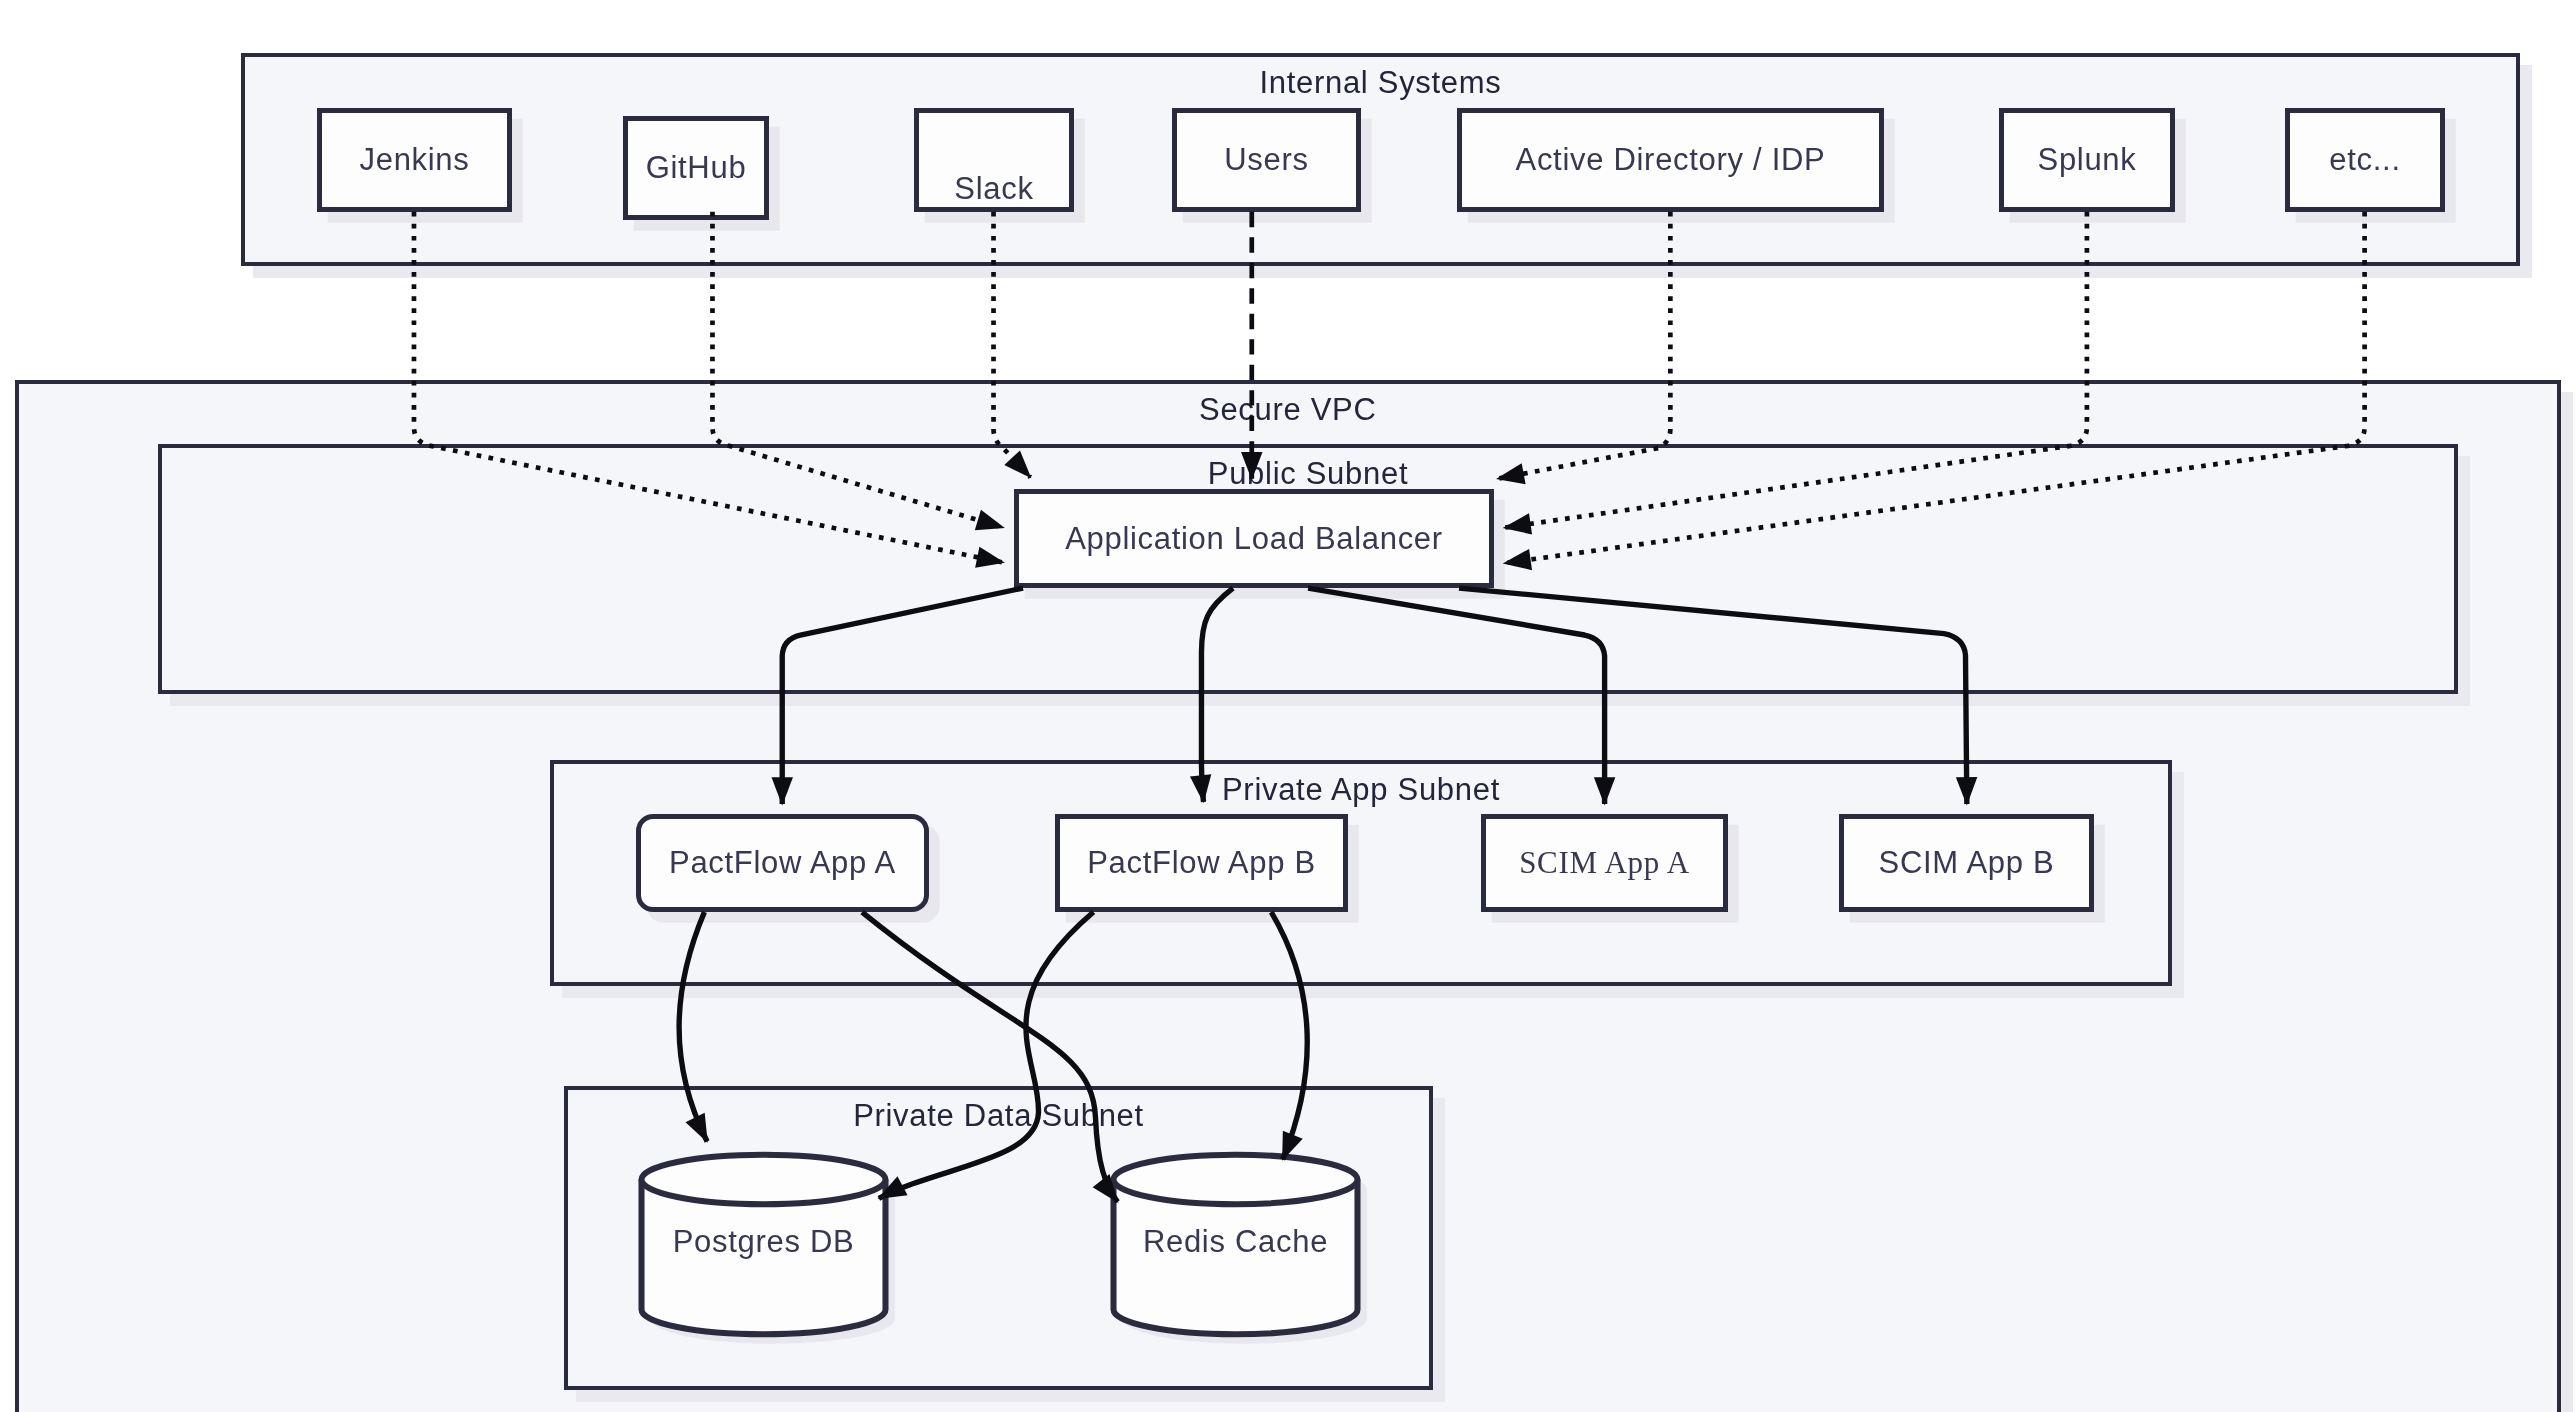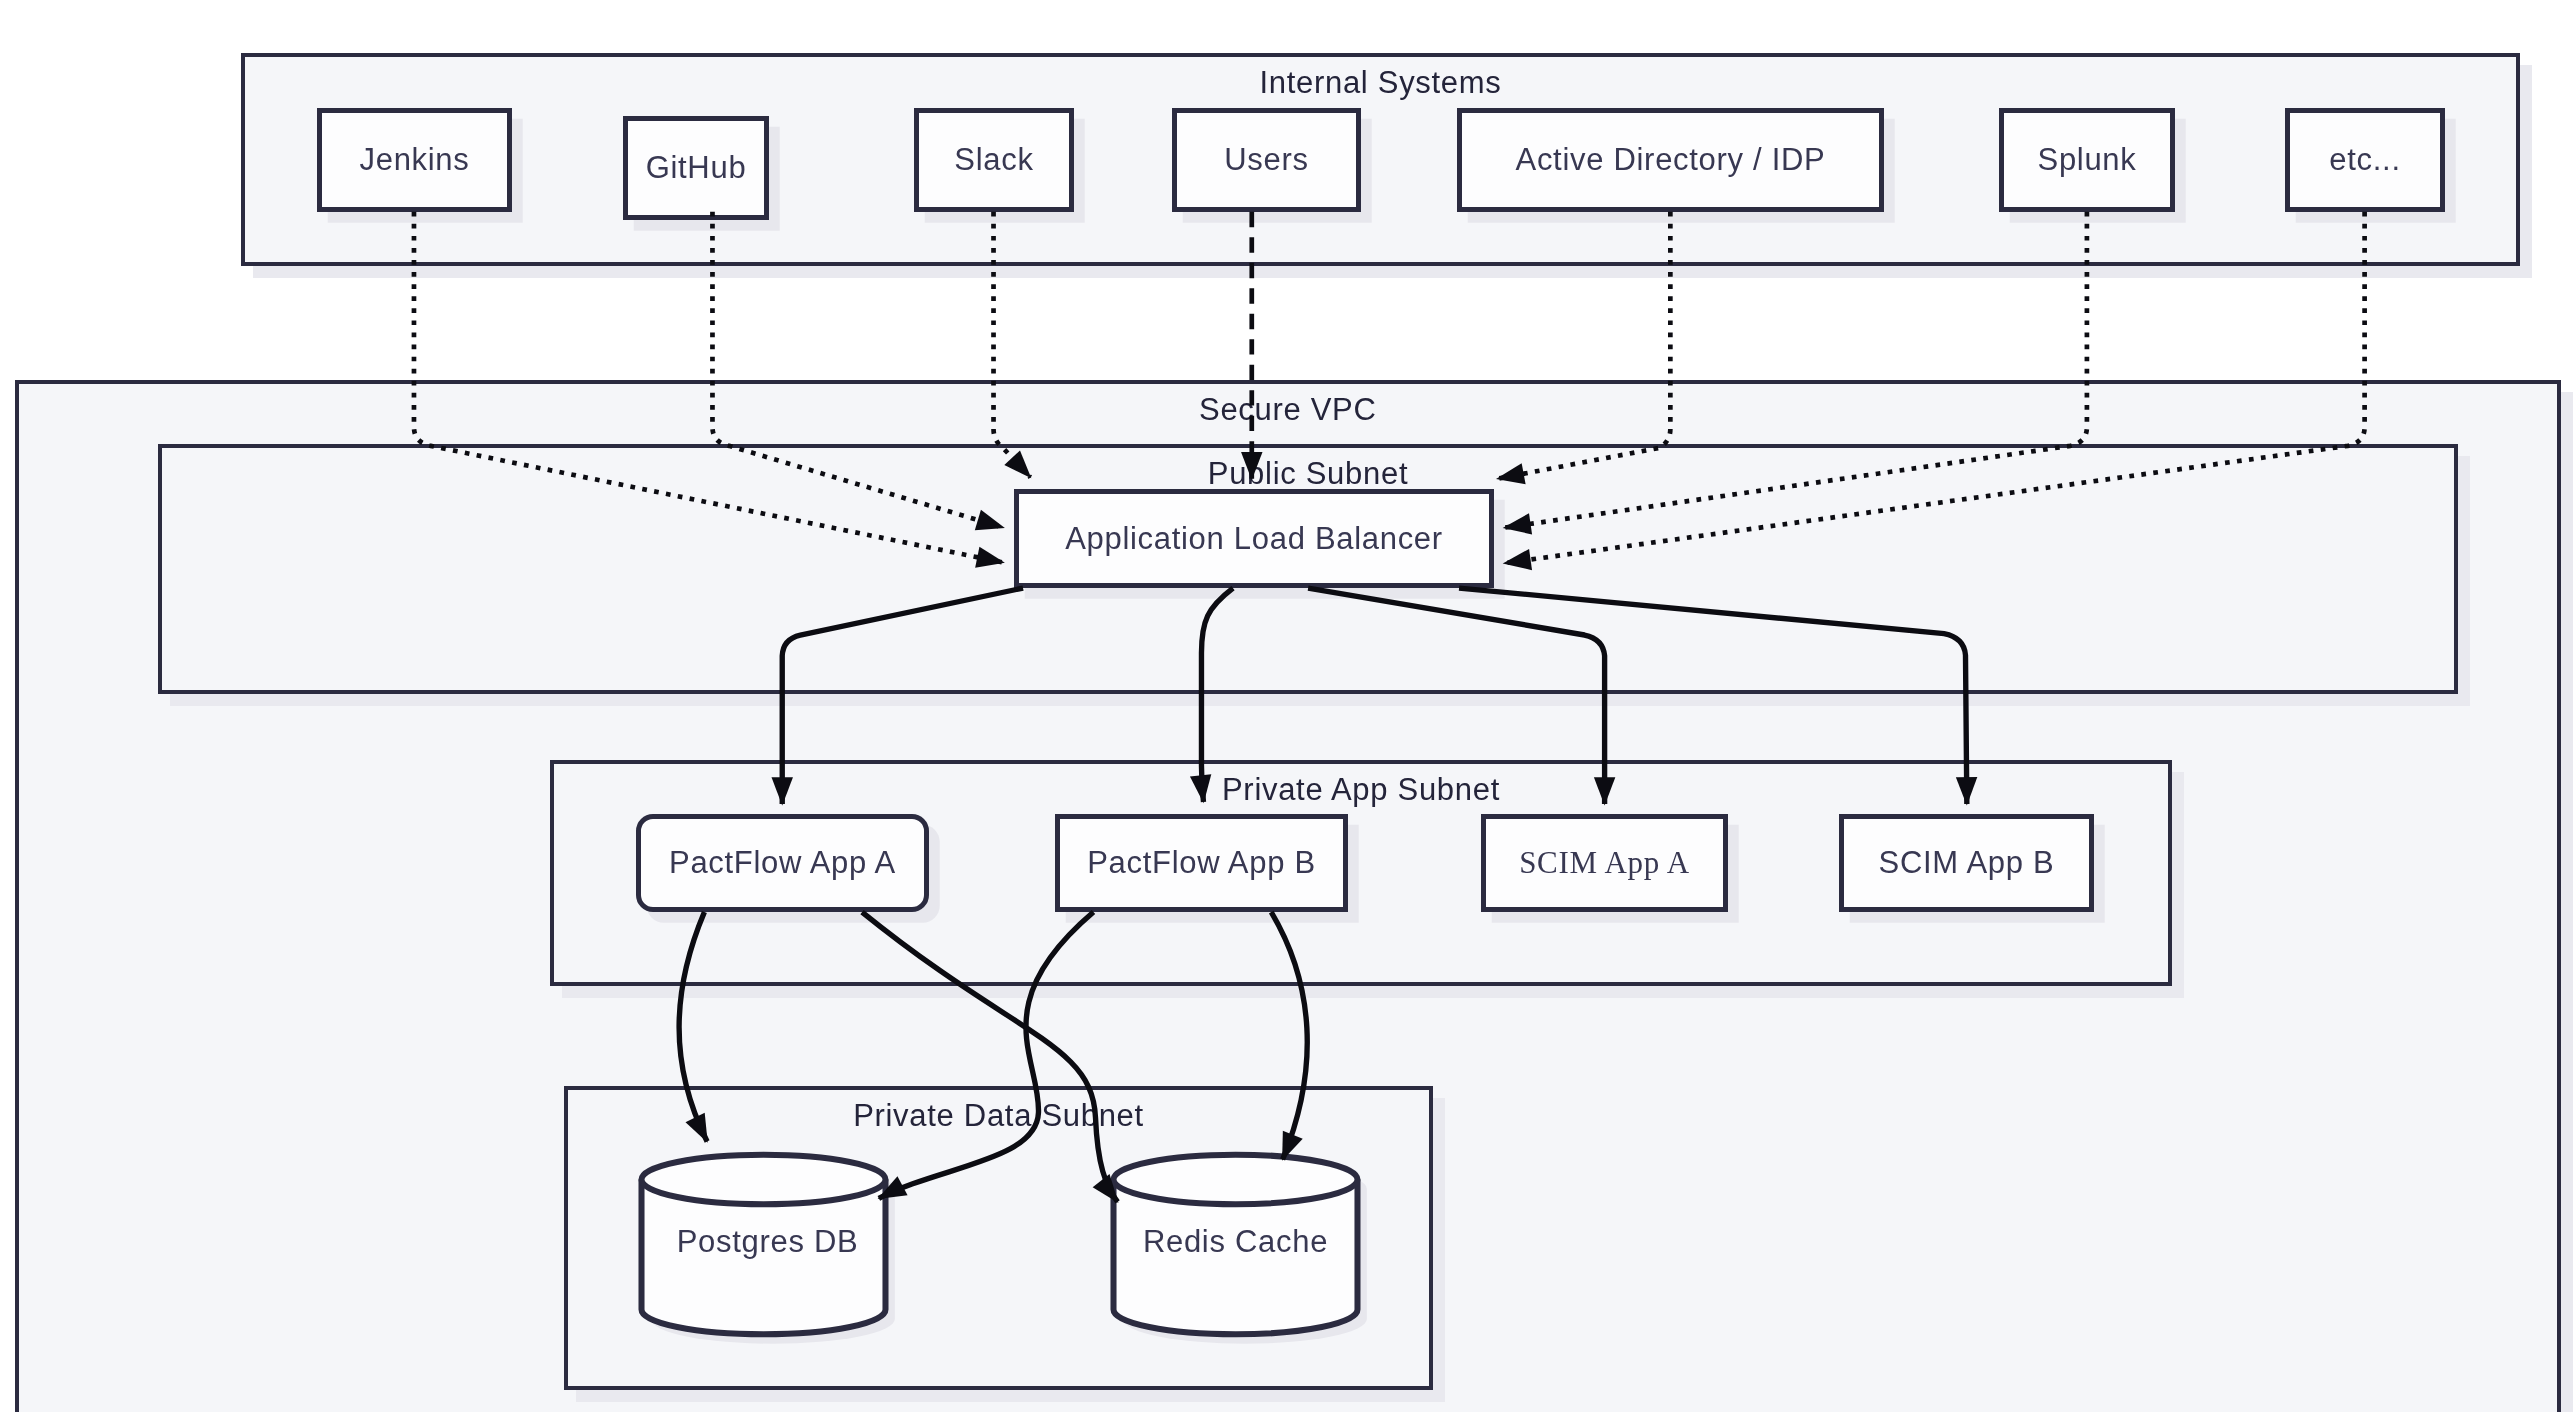--- a/index.html
+++ b/index.html
@@ -29,38 +29,38 @@
   }
   svg.edges{position:absolute;left:0;top:0;pointer-events:none;}
   .edge{fill:none;stroke:#0c0c12;}
   .edge.solid{stroke-width:8;}
   .edge.dotted{stroke-width:7;stroke-dasharray:7 11;}
   .edge.dashed{stroke-width:7;stroke-dasharray:23 15;}
 
   
   .n-jenkins{left:317px;top:72px;width:195px;height:104px;}
   .n-github{left:623px;top:80px;width:146px;height:104px;}
-  .n-slack{left:914px;top:72px;width:160px;height:104px;}
+  .n-slack{left:914px;top:72px;width:160px;height:104px;align-items:flex-end;}
   .n-users{left:1172px;top:72px;width:189px;height:104px;}
   .n-ad{left:1457px;top:72px;width:427px;height:104px;}
   .n-splunk{left:1999px;top:72px;width:176px;height:104px;}
   .n-etc{left:2285px;top:72px;width:160px;height:104px;}
   
   .c-internal{left:241px;top:17.4px;width:2279px;height:213px;}
   .c-vpc{left:14.8px;top:344px;width:2546px;height:1057px;}
   .c-public{left:158px;top:408px;width:2300px;height:250px;}
   .c-app{left:550px;top:724px;width:1622px;height:226px;padding-left:28px;}
   .c-data{left:564px;top:1050px;width:869px;height:304px;}
   
   .n-alb{left:1014px;top:453px;width:480px;height:99px;}
   .n-appa{left:636px;top:778px;width:293px;height:98px;border-radius:17px;}
   .n-appb{left:1055px;top:778px;width:293px;height:98px;}
   .n-scima{left:1481px;top:778px;width:247px;height:98px;font-family:Liberation Serif, serif;}
   .n-scimb{left:1839px;top:778px;width:255px;height:98px;}
-  .cyl-postgres{left:638px;top:1116px;width:251px;height:185px;padding-left:8px;}
+  .cyl-postgres{left:638px;top:1116px;width:251px;height:185px;}
   .cyl-redis{left:1110px;top:1116px;width:251px;height:185px;}
 </style>
 </head>
 <body>
 
 <div class="canvas">
 
   <div class="container c-internal">
     <div class="clabel">Internal Systems</div>
   </div>

